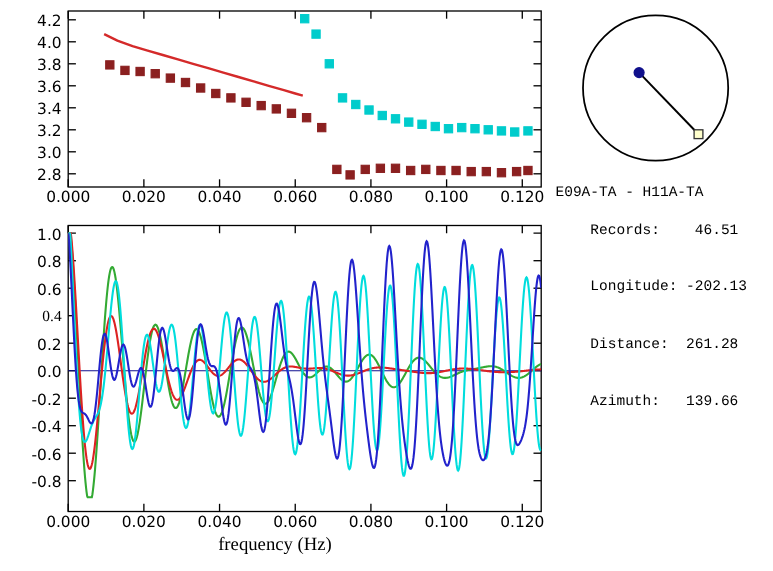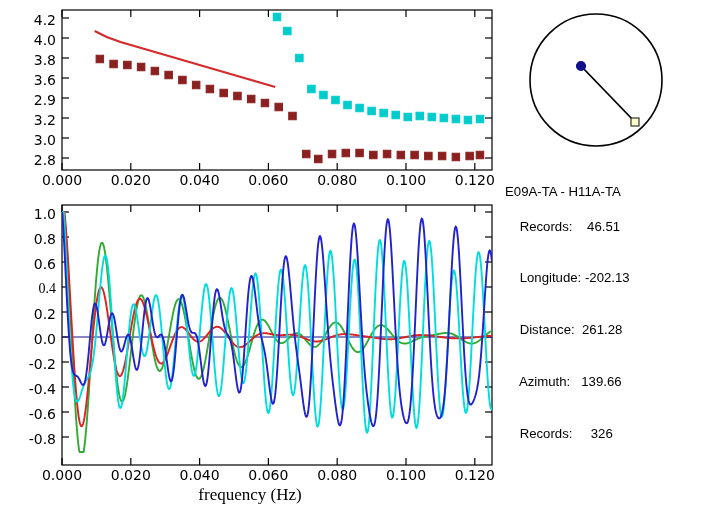--- a/index.html
+++ b/index.html
@@ -27,22 +27,22 @@
     font-family: "DejaVu Sans", sans-serif;
   }
   .ylab { text-align: right; }
   .xlab { text-align: center; }
 
   svg { display: block; }
 
   
   #map-panel { left: 500px; top: 0px; width: 203px; height: 190px; }
   #info-panel {
-    left: 505px; top: 183px; width: 198px; height: 130px;
-    font-family: Liberation Sans, sans-serif;
+    left: 505px; top: 166px; width: 198px; height: 130px;
+    font-family: Liberation Mono, monospace;
     font-size: 13.2px;
     color: #000;
     line-height: 17.3px;
   }
   #info-panel .row { white-space: pre; }
 
   #xaxis-title {
     position: absolute;
     left: 0px; top: 485px; width: 500px;
     text-align: center;
@@ -92,21 +92,21 @@
       <line x1="492" y1="78" x2="485" y2="78"></line>
       <line x1="492" y1="58" x2="485" y2="58"></line>
       <line x1="492" y1="38" x2="485" y2="38"></line>
       <line x1="492" y1="18" x2="485" y2="18"></line>
     </g>
   </svg>
 
   <div class="ticklabel ylab" style="left:20px; top:152px; width:36px;">2.8</div>
   <div class="ticklabel ylab" style="left:20px; top:132px; width:36px;">3.0</div>
   <div class="ticklabel ylab" style="left:20px; top:112px; width:36px;">3.2</div>
-  <div class="ticklabel ylab" style="left:20px; top:92px;  width:36px;">2.9</div>
+  <div class="ticklabel ylab" style="left:20px; top:92px;  width:36px;">3.4</div>
   <div class="ticklabel ylab" style="left:20px; top:72px;  width:36px;">3.6</div>
   <div class="ticklabel ylab" style="left:20px; top:52px;  width:36px;">3.8</div>
   <div class="ticklabel ylab" style="left:20px; top:32px;  width:36px;">4.0</div>
   <div class="ticklabel ylab" style="left:20px; top:12px;  width:36px;">4.2</div>
 
   <div class="ticklabel xlab" style="left:32px;  top:172px; width:60px;">0.000</div>
   <div class="ticklabel xlab" style="left:100.8px; top:172px; width:60px;">0.020</div>
   <div class="ticklabel xlab" style="left:169.6px; top:172px; width:60px;">0.040</div>
   <div class="ticklabel xlab" style="left:238.4px; top:172px; width:60px;">0.060</div>
   <div class="ticklabel xlab" style="left:307.2px; top:172px; width:60px;">0.080</div>
@@ -190,23 +190,20 @@
   </div>
   <div class="row">
     <span>Longitude:</span><span>&nbsp;</span><span>-202.13</span>
   </div>
   <div class="row">
     <span>Distance:</span><span>&nbsp;&nbsp;</span><span>261.28</span>
   </div>
   <div class="row">
     <span>Azimuth:</span><span>&nbsp;&nbsp;&nbsp;</span><span>139.66</span>
   </div>
-  <div class="row">
-    <span>Records:</span><span>&nbsp;&nbsp;&nbsp;&nbsp;&nbsp;</span><span>326</span>
-  </div>
 </div>
 
 <div class="panel" id="bottom-plot">
   <svg width="500" height="290">
 
     <rect x="62" y="10" width="430" height="260" fill="#ffffff" stroke="#000000" stroke-width="1.2"></rect>
     <g stroke="#000" stroke-width="1.2">
       <line x1="62" y1="270" x2="62" y2="263"></line>
       <line x1="130.8" y1="270" x2="130.8" y2="263"></line>
       <line x1="199.6" y1="270" x2="199.6" y2="263"></line>

